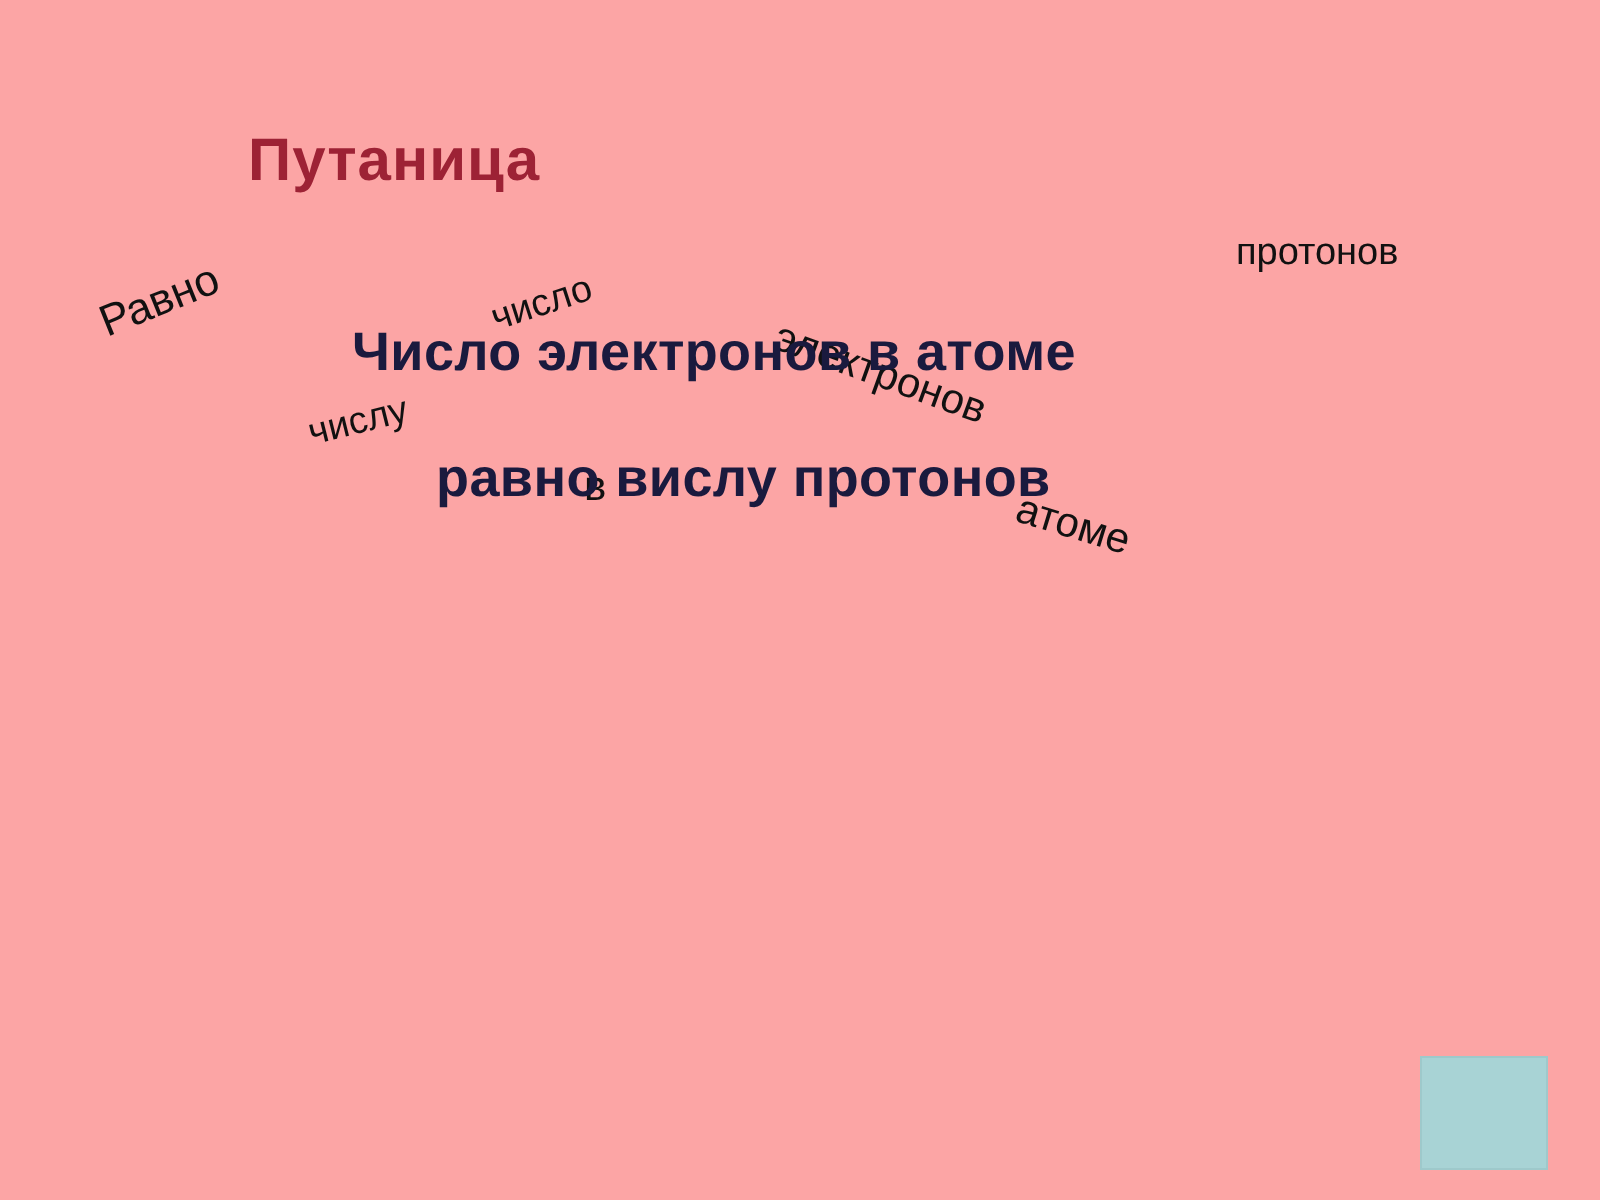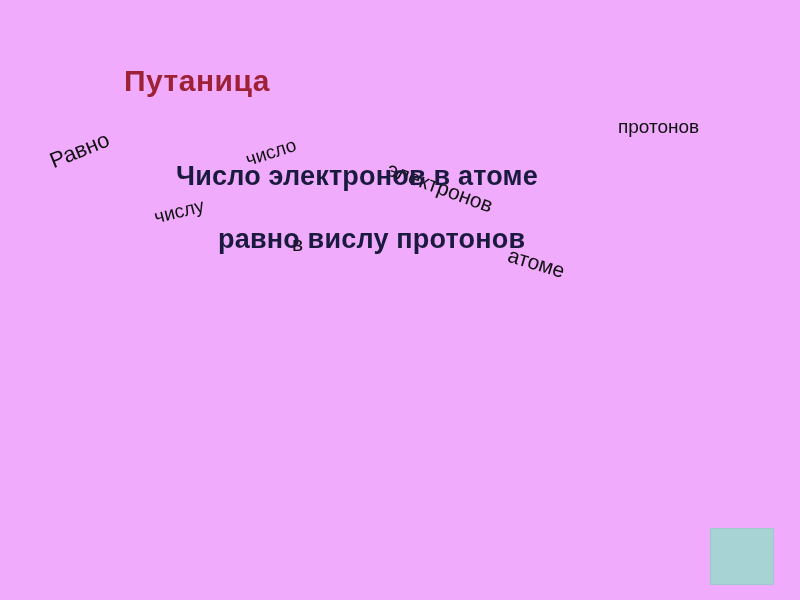--- a/index.html
+++ b/index.html
@@ -64,21 +64,21 @@
     top: 528px;
     width: 62px;
     height: 55px;
     background: #a8d3d5;
     border: 1px solid #9ec9cb;
   }
 </style>
 </head>
 <body>
 
-<div id="slide" style="background: #f0abfc;">
+<div id="slide" style="background: #fca5a5;">
 
   <div id="title" style="color: rgb(157, 34, 53);">Путаница</div>
 
   <div id="scatter-layer">
       <div class="scatter-word" style="left: 46px; top: 150px; font-size: 22px; transform: rotate(-22deg);">Равно</div>
       <div class="scatter-word" style="left: 243px; top: 150px; font-size: 19px; transform: rotate(-18deg);">число</div>
       <div class="scatter-word" style="left: 392px; top: 157px; font-size: 21px; transform: rotate(20deg);">электронов</div>
       <div class="scatter-word" style="left: 618px; top: 116px; font-size: 19px; transform: rotate(0deg);">протонов</div>
       <div class="scatter-word" style="left: 152px; top: 207px; font-size: 19px; transform: rotate(-14deg);">числу</div>
       <div class="scatter-word" style="left: 292px; top: 232px; font-size: 21px; transform: rotate(0deg);">в</div>

